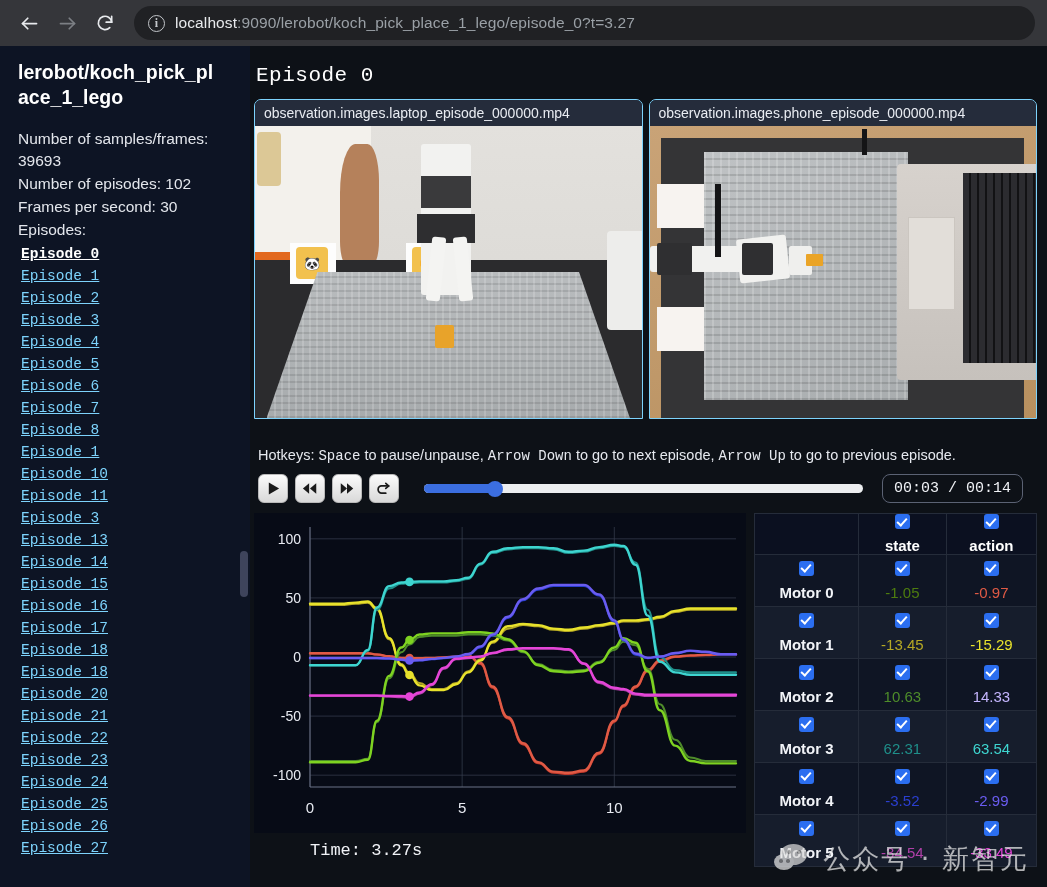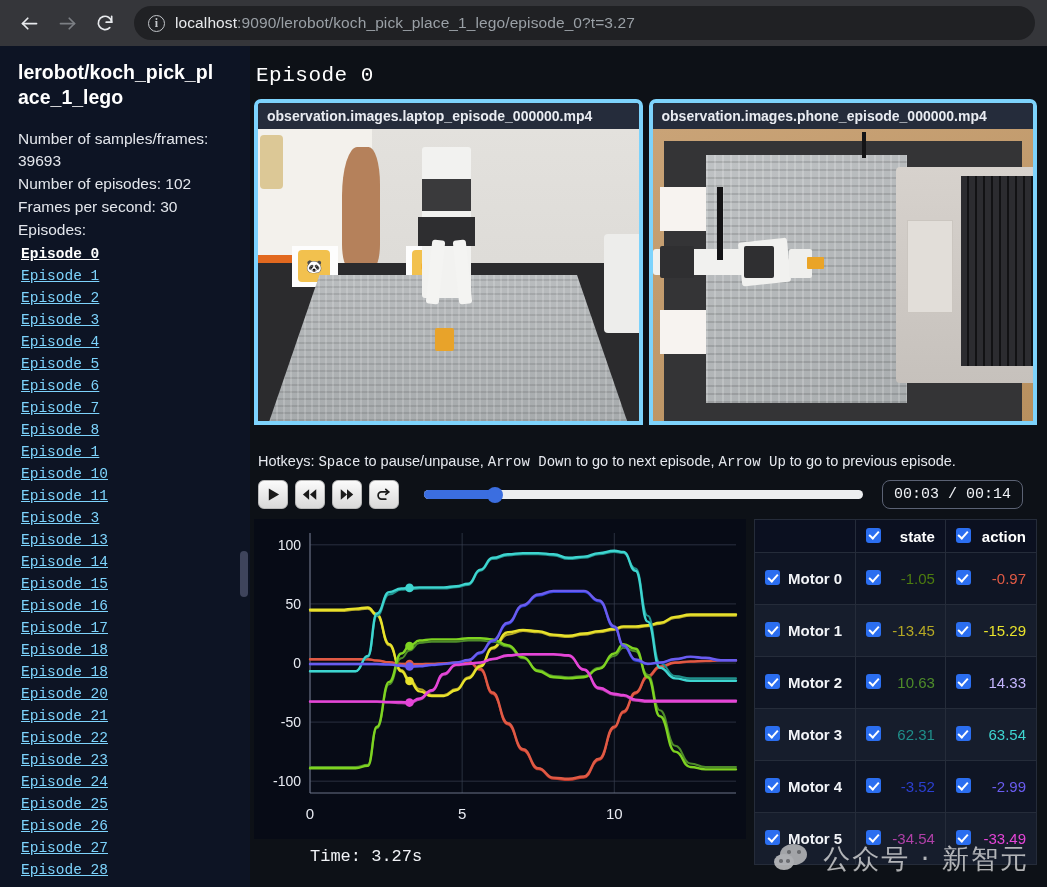--- a/index.html
+++ b/index.html
@@ -79,22 +79,21 @@
     font-family: "Liberation Mono", monospace;
     font-size: 21px; color: #ffffff; font-weight: normal;
     margin: 6px 0 12px 2px; letter-spacing: .5px;
   }
 
   
   .videos { display: flex; gap: 6px; }
   .video-card {
     flex: 1; background: #1b2230;
     border-radius: 7px 7px 0 0; overflow: hidden;
-    border: 4px solid #7dd3fc;
-    font-weight: bold;
+    border: 1px solid #7dd3fc;
   }
   .video-cap {
     font-size: 14px; color: #e9ecf2; padding: 5px 8px 5px 9px;
     background: #252c3b; white-space: nowrap; overflow: hidden;
   }
   .video-frame { height: 292px; position: relative; overflow: hidden; background:#111; }
 
   
   .sc-wall { position:absolute; inset:0; background:linear-gradient(180deg,#e3e1dd 0%,#dedcd8 45%,#d8d6d2 100%); }
   .sc-shirt { position:absolute; left:0; top:0; width:30%; height:54%;
@@ -200,21 +199,21 @@
 
   
   .table-box { flex: 1; margin-left: 8px; }
   table { border-collapse: collapse; width: 100%; }
   th, td {
     border: 1px solid #252c3a;
     padding: 0 10px; height: 52px; vertical-align: middle;
   }
   thead th { height: 33px; background: #0b1020; }
   .th-lbl { font-size: 14.5px; font-weight: bold; color: #ffffff; }
-  .cell-flex { display: flex; gap: 8px; }
+  .cell-flex { display: flex; align-items: center; gap: 8px; flex-direction: column; }
   .motor-name { font-size: 15px; font-weight: bold; color: #f2f4f8; }
   .val { font-size: 15px; text-align: right; flex: 1; }
   tbody tr:nth-child(odd) td { background: #0f1524; }
   tbody tr:nth-child(even) td { background: #161d2c; }
   .ck {
     width: 15px; height: 15px; border-radius: 3px; background: #2b6ef0;
     flex: none; position: relative;
   }
   .ck::after {
     content: ""; position: absolute; left: 4.5px; top: 1.5px;
@@ -297,21 +296,20 @@
         <a class="ep-item">Episode 18</a>
         <a class="ep-item">Episode 18</a>
         <a class="ep-item">Episode 20</a>
         <a class="ep-item">Episode 21</a>
         <a class="ep-item">Episode 22</a>
         <a class="ep-item">Episode 23</a>
         <a class="ep-item">Episode 24</a>
         <a class="ep-item">Episode 25</a>
         <a class="ep-item">Episode 26</a>
         <a class="ep-item">Episode 27</a>
-        <a class="ep-item">Episode 28</a>
       </div>
   </div>
 
   <div class="main">
     <div class="scroll-track">
       <div class="scroll-thumb"></div>
     </div>
 
     <div class="main-inner">
       <div class="ep-title">Episode 0</div>

